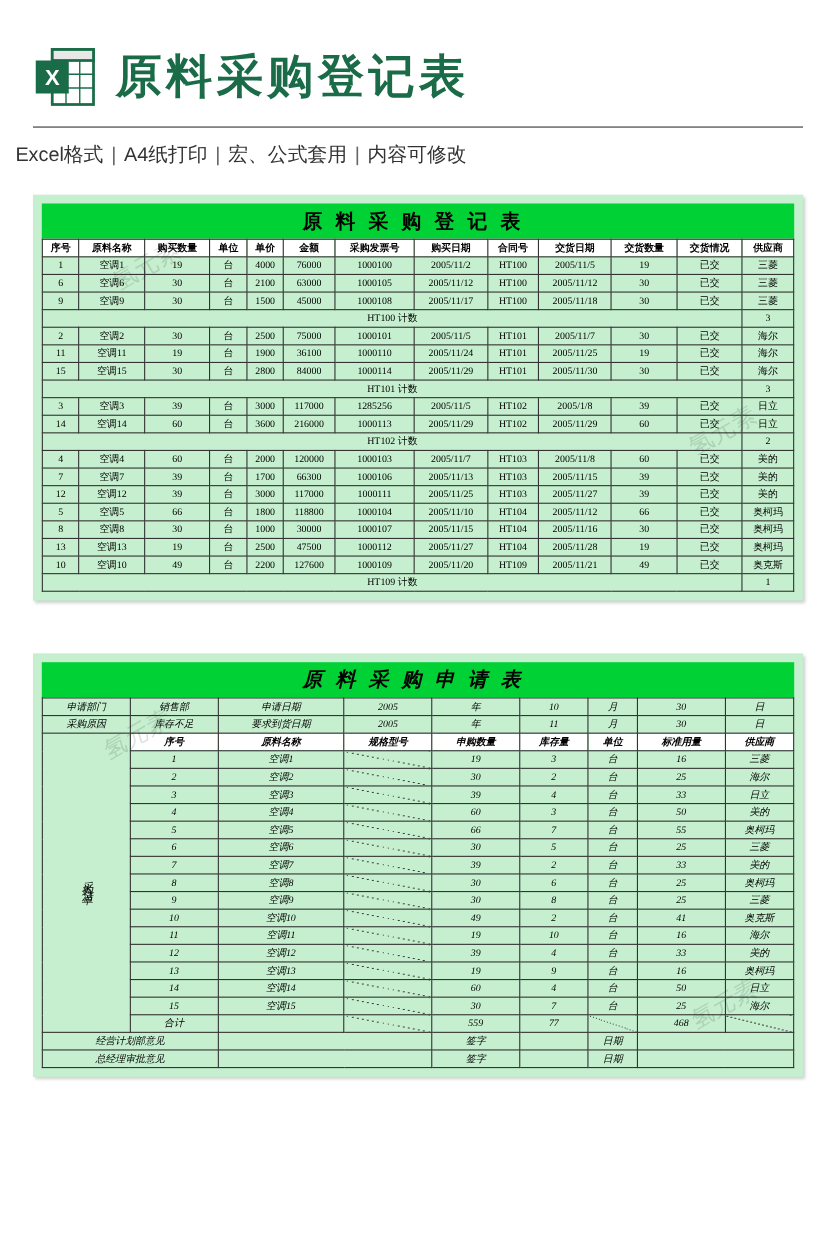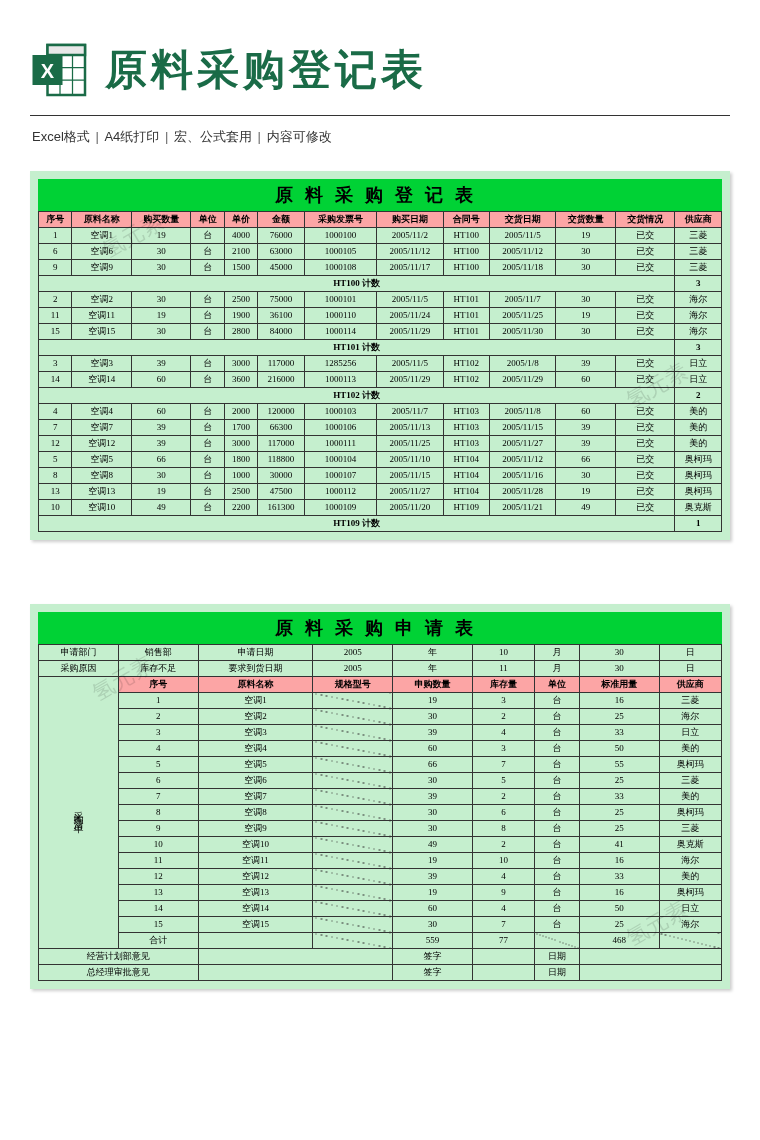--- a/index.html
+++ b/index.html
@@ -27,22 +27,22 @@
     font-weight: bold;
     color: #1a6b47;
     letter-spacing: 4px;
   }
   .divider {
     margin: 0 30px;
     border: none;
     border-top: 1px solid #333;
   }
   .meta-row {
-    padding: 12px 30px 25px 32px;
-    font-size: 13px;
+    padding: 12px 30px 25px 14px;
+    font-size: 18px;
     color: #333;
   }
   .meta-item { display: inline; }
   .sep { margin: 0 2px; color: #666; }
 
   .sheet-area {
     margin: 0 30px 30px 30px;
     background: #c5efce;
     padding: 8px;
     box-shadow: 2px 2px 3px rgba(0,0,0,0.2);
@@ -69,24 +69,24 @@
     border: 1px solid #333;
     padding: 1px 2px;
     text-align: center;
     height: 14px;
     line-height: 13px;
     overflow: hidden;
     white-space: nowrap;
   }
   table.data th {
     font-weight: bold;
-    background: #fca5a5;
+    background: #ffffff;
   }
   .subtotal-row td {
-    font-weight: bold;
+    font-weight: normal;
   }
   .merge-center { text-align: center; font-weight: bold; }
 
   .diag {
     background: linear-gradient(to top right, #c5efce 49.5%, #333 49.5%, #333 50.5%, #c5efce 50.5%);
   }
   .vert-label {
     writing-mode: vertical-rl;
     text-orientation: upright;
     letter-spacing: 4px;
@@ -373,40 +373,40 @@
           <td>19</td>
           <td>已交</td>
           <td>奥柯玛</td>
         </tr>
         <tr>
           <td>10</td>
           <td>空调10</td>
           <td>49</td>
           <td>台</td>
           <td>2200</td>
-          <td>161300</td>
+          <td>127600</td>
           <td>1000109</td>
           <td>2005/11/20</td>
           <td>HT109</td>
           <td>2005/11/21</td>
           <td>49</td>
           <td>已交</td>
           <td>奥克斯</td>
         </tr>
         <tr class="subtotal-row">
           <td colspan="12" class="merge-center">HT109 计数</td>
           <td>1</td>
         </tr>
       </tbody>
   </table>
   <div class="watermark" style="top:50px; left:70px;">氢元素</div>
   <div class="watermark" style="top:200px; right:40px;">氢元素</div>
 </div>
 
-<div class="sheet-area" style="margin-top:64px;">
+<div class="sheet-area" style="margin-top:48px;font-style:italic;">
   <div class="sheet-title-bar">原料采购申请表</div>
   <table class="data">
     <tbody id="s2-body">
         <tr>
           <td>申请部门</td>
           <td>销售部</td>
           <td colspan="1">申请日期</td>
           <td>2005</td>
           <td>年</td>
           <td>10</td>

